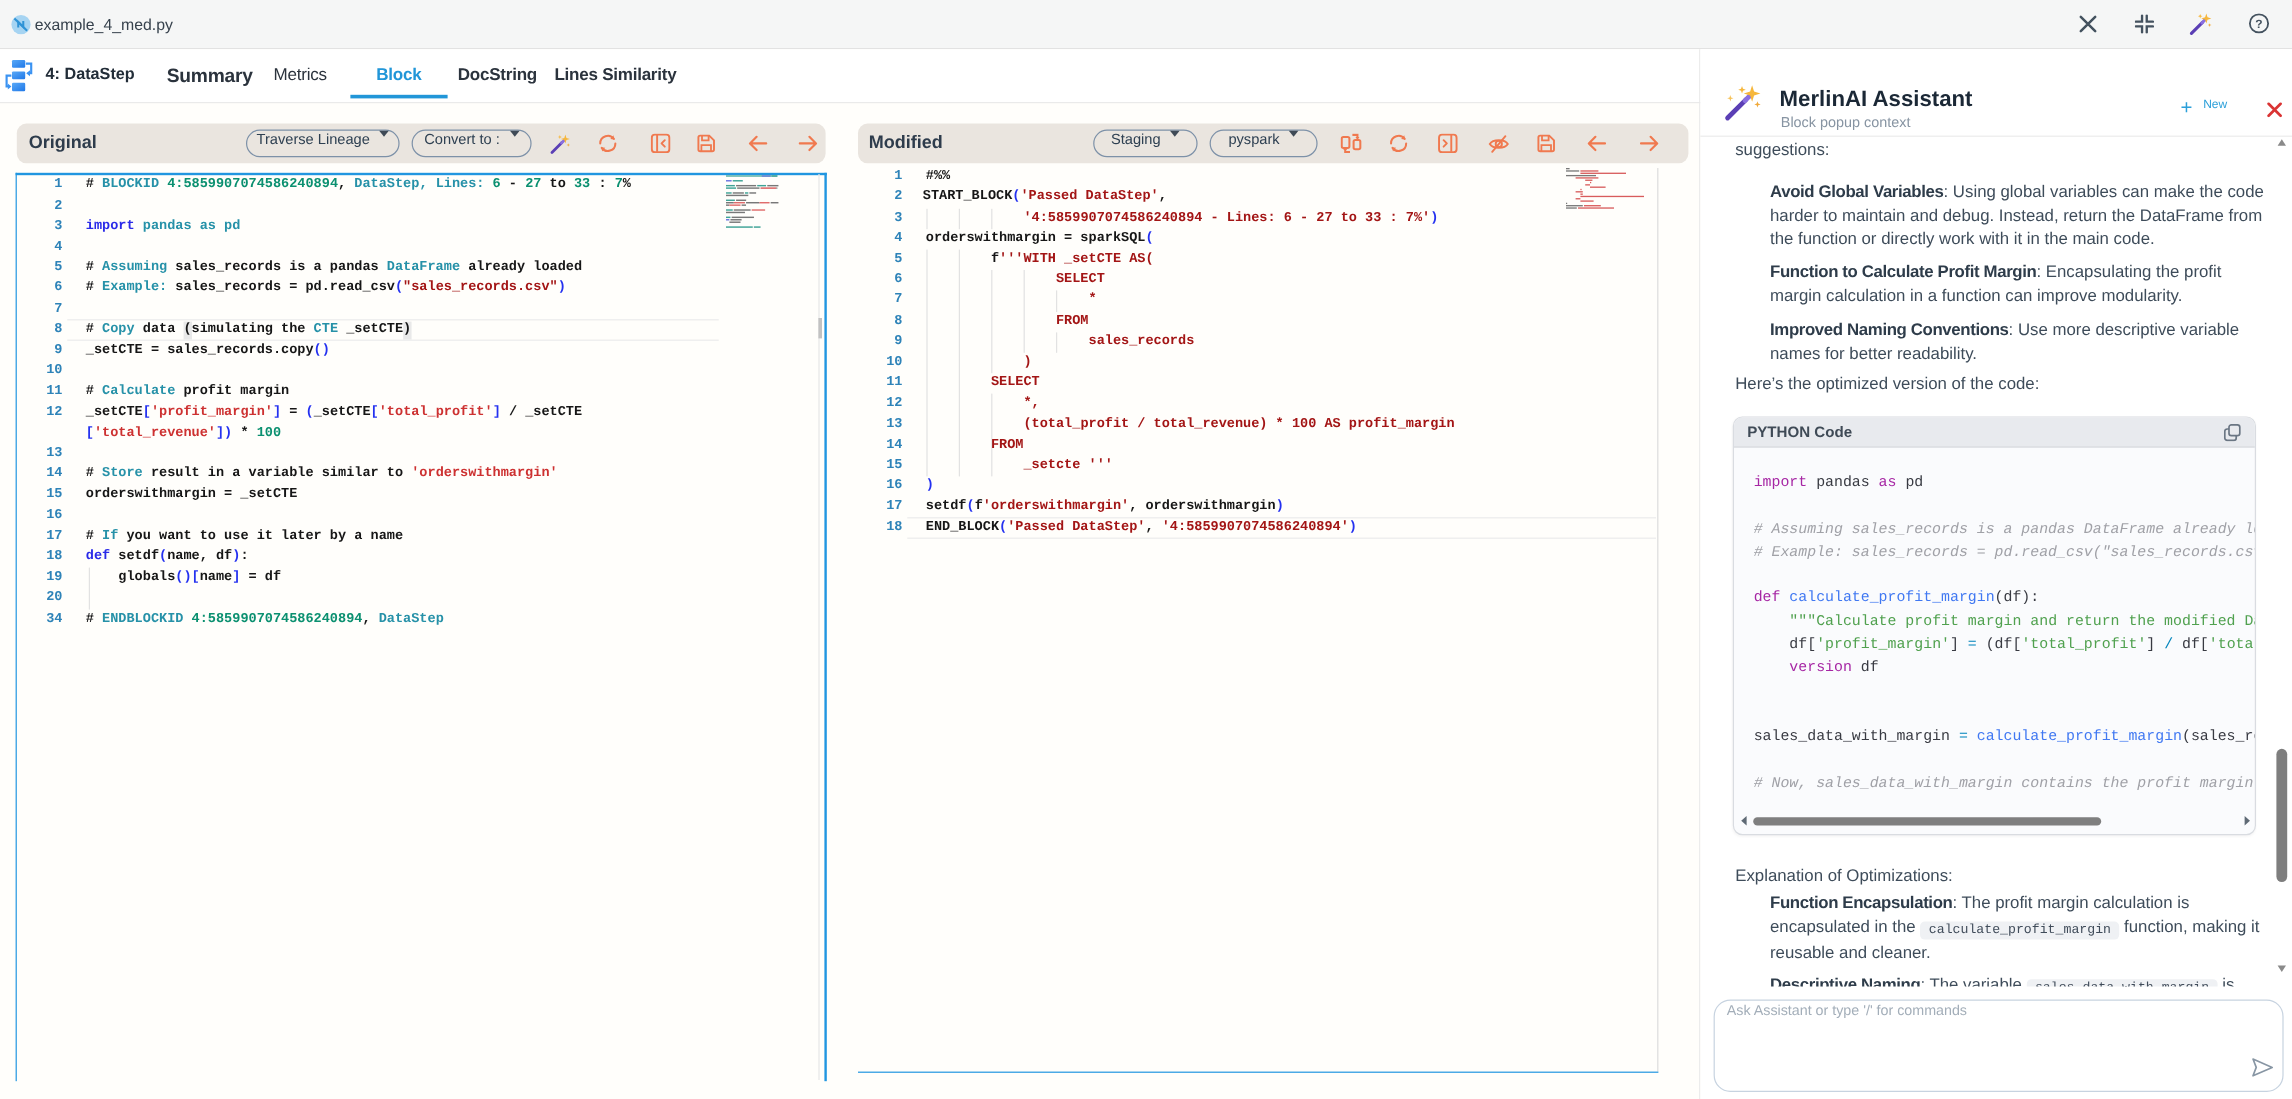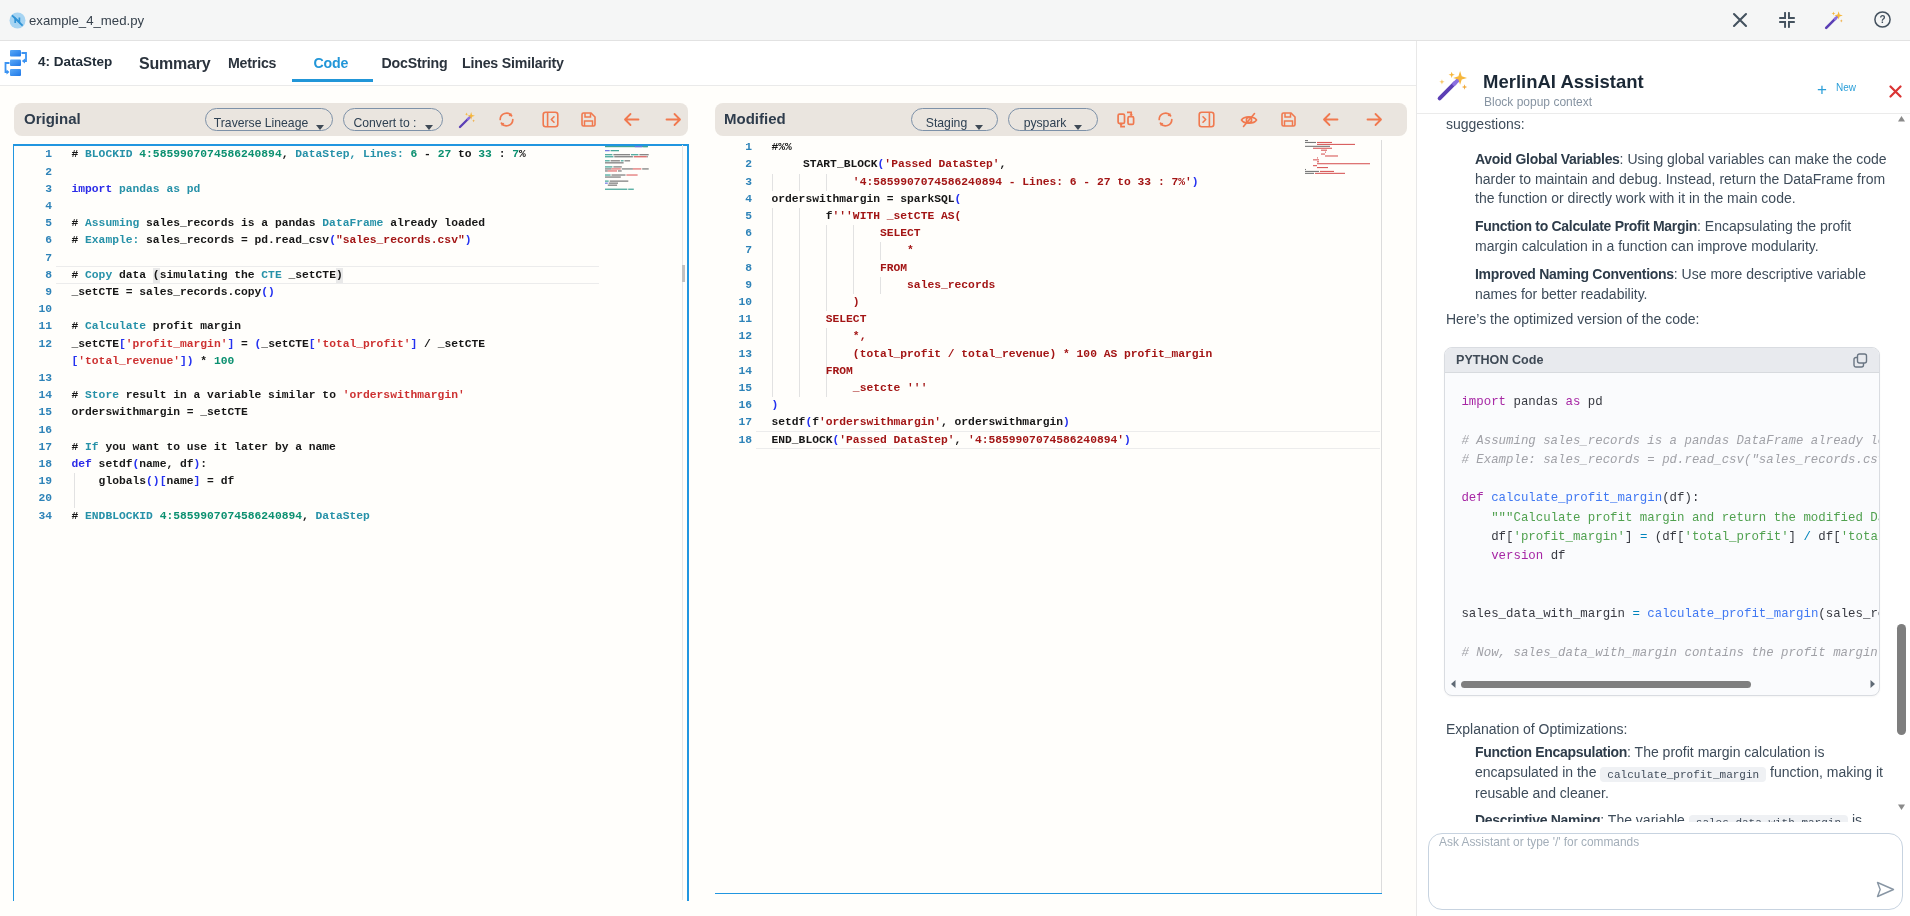--- a/index.html
+++ b/index.html
@@ -7,21 +7,21 @@
 .cr{position:absolute;font:700 11.3px/17.2px "Liberation Mono",monospace;white-space:pre;color:#161616}
 .ln{position:absolute;font:700 11.3px/17.2px "Liberation Mono",monospace;color:#2e83b8;width:39px;text-align:right}
 .g{color:#0b9070}
 .t{color:#2691a8}
 .k{color:#2a2ae8}
 .b{color:#2431f0}
 .s{color:#a31515}
 .e{color:#cd3131}
 .ig{position:absolute;width:1px;background:#e2e2e2}
 .hl{position:absolute;height:1px;background:#ececec}
-.pill{position:absolute;height:23px;border:1.3px solid #7d91a8;border-radius:13px;color:#2e4052;font-size:12.2px;font-weight:500;display:flex;align-items:flex-end;justify-content:center;gap:8px}
+.pill{position:absolute;height:23px;border:1.3px solid #7d91a8;border-radius:13px;color:#2e4052;font-size:12.2px;font-weight:500;display:flex;align-items:flex-start;justify-content:center;gap:8px}
 .car{width:0;height:0;border-left:4.5px solid transparent;border-right:4.5px solid transparent;border-top:5.5px solid #3f4a56}
 .bodytx{position:absolute;font-size:14px;line-height:19.7px;color:#3e4c5a;white-space:nowrap}
 .bodytx b{color:#2e3c4a;letter-spacing:-0.3px}
 .ar{position:absolute;font:12.4px/19.3px "Liberation Mono",monospace;white-space:pre;color:#383a42}
 .p{color:#a626a4}.fn{color:#4078f2}.st{color:#50a14f}.cm{color:#a0a1a7;font-style:italic}.op{color:#0184bc}
 .chip{font:11px "Liberation Mono",monospace;background:#eff1f4;border-radius:4px;padding:1.5px 7px;color:#404c5a}
 </style></head>
 <body>
 
 <div class="a" style="left:0;top:0;width:1910px;height:41px;background:#f5f6f6;border-bottom:1px solid #e2e2e2"></div>
@@ -69,22 +69,22 @@
     </g>
     <g stroke="#3b93f2" stroke-width="1.8" fill="none">
       <path d="M18.5 7 H23 V15 H20.5"></path>
       <path d="M6.5 17 H2.5 V26 H5"></path>
     </g>
     <path d="M22 12.5 L18.8 15 L22 17.5 Z" fill="#3b93f2"></path>
     <path d="M3.5 23.5 L6.5 26 L3.5 28.5 Z" fill="#3b93f2"></path>
   </svg>
 <div class="a" style="left:38px;top:53.5px;font-size:13.5px;font-weight:700;color:#222d38">4: DataStep</div>
 <div class="a" style="left:139px;top:54.5px;font-size:16px;font-weight:600;letter-spacing:-0.2px;color:#2b333d">Summary</div>
-<div class="a" style="left:228px;top:54.5px;font-size:14.2px;font-weight:700;letter-spacing:-0.2px;color:#2b333d">Metrics</div>
-<div class="a" style="left:313.5px;top:54.5px;font-size:14.2px;font-weight:600;letter-spacing:-0.2px;color:#2196d8">Code</div>
+<div class="a" style="left:228px;top:54.5px;font-size:14.2px;font-weight:400;letter-spacing:-0.2px;color:#2b333d">Metrics</div>
+<div class="a" style="left:313.5px;top:54.5px;font-size:14.2px;font-weight:600;letter-spacing:-0.2px;color:#2196d8">Block</div>
 <div class="a" style="left:292px;top:79px;width:81px;height:3px;background:#2196d8"></div>
 <div class="a" style="left:381.5px;top:54.5px;font-size:14.2px;font-weight:600;letter-spacing:-0.2px;color:#2b333d">DocString</div>
 <div class="a" style="left:462px;top:54.5px;font-size:14.2px;font-weight:600;letter-spacing:-0.2px;color:#2b333d">Lines Similarity</div>
 
 <div class="a" style="left:14px;top:103px;width:674px;height:33px;background:#eae5df;border-radius:8px"></div>
 <div class="a" style="left:24px;top:110px;font-size:15px;font-weight:700;color:#2e3c4c">Original</div>
 <div class="pill" style="left:205px;top:108px;width:128px">Traverse Lineage<span class="car"></span></div>
 <div class="pill" style="left:343px;top:108px;width:100px">Convert to :<span class="car"></span></div>
 
 <div class="a" style="left:715px;top:103px;width:692px;height:33px;background:#eae5df;border-radius:8px"></div>
@@ -274,21 +274,21 @@
 <div class="ig" style="left:771.5px;top:208.0px;height:189.2px"></div>
 <div class="ig" style="left:798.6px;top:173.6px;height:17.2px"></div>
 <div class="ig" style="left:798.6px;top:208.0px;height:189.2px"></div>
 <div class="ig" style="left:825.7px;top:173.6px;height:17.2px"></div>
 <div class="ig" style="left:825.7px;top:225.2px;height:86.0px"></div>
 <div class="ig" style="left:825.7px;top:328.4px;height:68.8px"></div>
 <div class="ig" style="left:852.9px;top:225.2px;height:68.8px"></div>
 <div class="ig" style="left:880.0px;top:242.4px;height:17.2px"></div>
 <div class="ig" style="left:880.0px;top:276.8px;height:17.2px"></div>
 <div class="cr" style="left:771.5px;top:139.2px">#%%</div>
-<div class="cr" style="left:803px;top:156.4px">START_BLOCK<span class="b">(</span><span class="s">'Passed DataStep'</span>,</div>
+<div class="cr" style="left:769px;top:156.4px">START_BLOCK<span class="b">(</span><span class="s">'Passed DataStep'</span>,</div>
 <div class="cr" style="left:771.5px;top:173.6px">            <span class="s">'4:5859907074586240894 - Lines: 6 - 27 to 33 : 7%'</span><span class="b">)</span></div>
 <div class="cr" style="left:771.5px;top:190.8px">orderswithmargin = sparkSQL<span class="b">(</span></div>
 <div class="cr" style="left:771.5px;top:208.0px">        f<span class="s">'''WITH _setCTE AS(</span></div>
 <div class="cr" style="left:771.5px;top:225.2px">                <span class="s">SELECT</span></div>
 <div class="cr" style="left:771.5px;top:242.4px">                    <span class="s">*</span></div>
 <div class="cr" style="left:771.5px;top:259.6px">                <span class="s">FROM</span></div>
 <div class="cr" style="left:771.5px;top:276.8px">                    <span class="s">sales_records</span></div>
 <div class="cr" style="left:771.5px;top:294.0px">            <span class="s">)</span></div>
 <div class="cr" style="left:771.5px;top:311.2px">        <span class="s">SELECT</span></div>
 <div class="cr" style="left:771.5px;top:328.4px">            <span class="s">*,</span></div>

